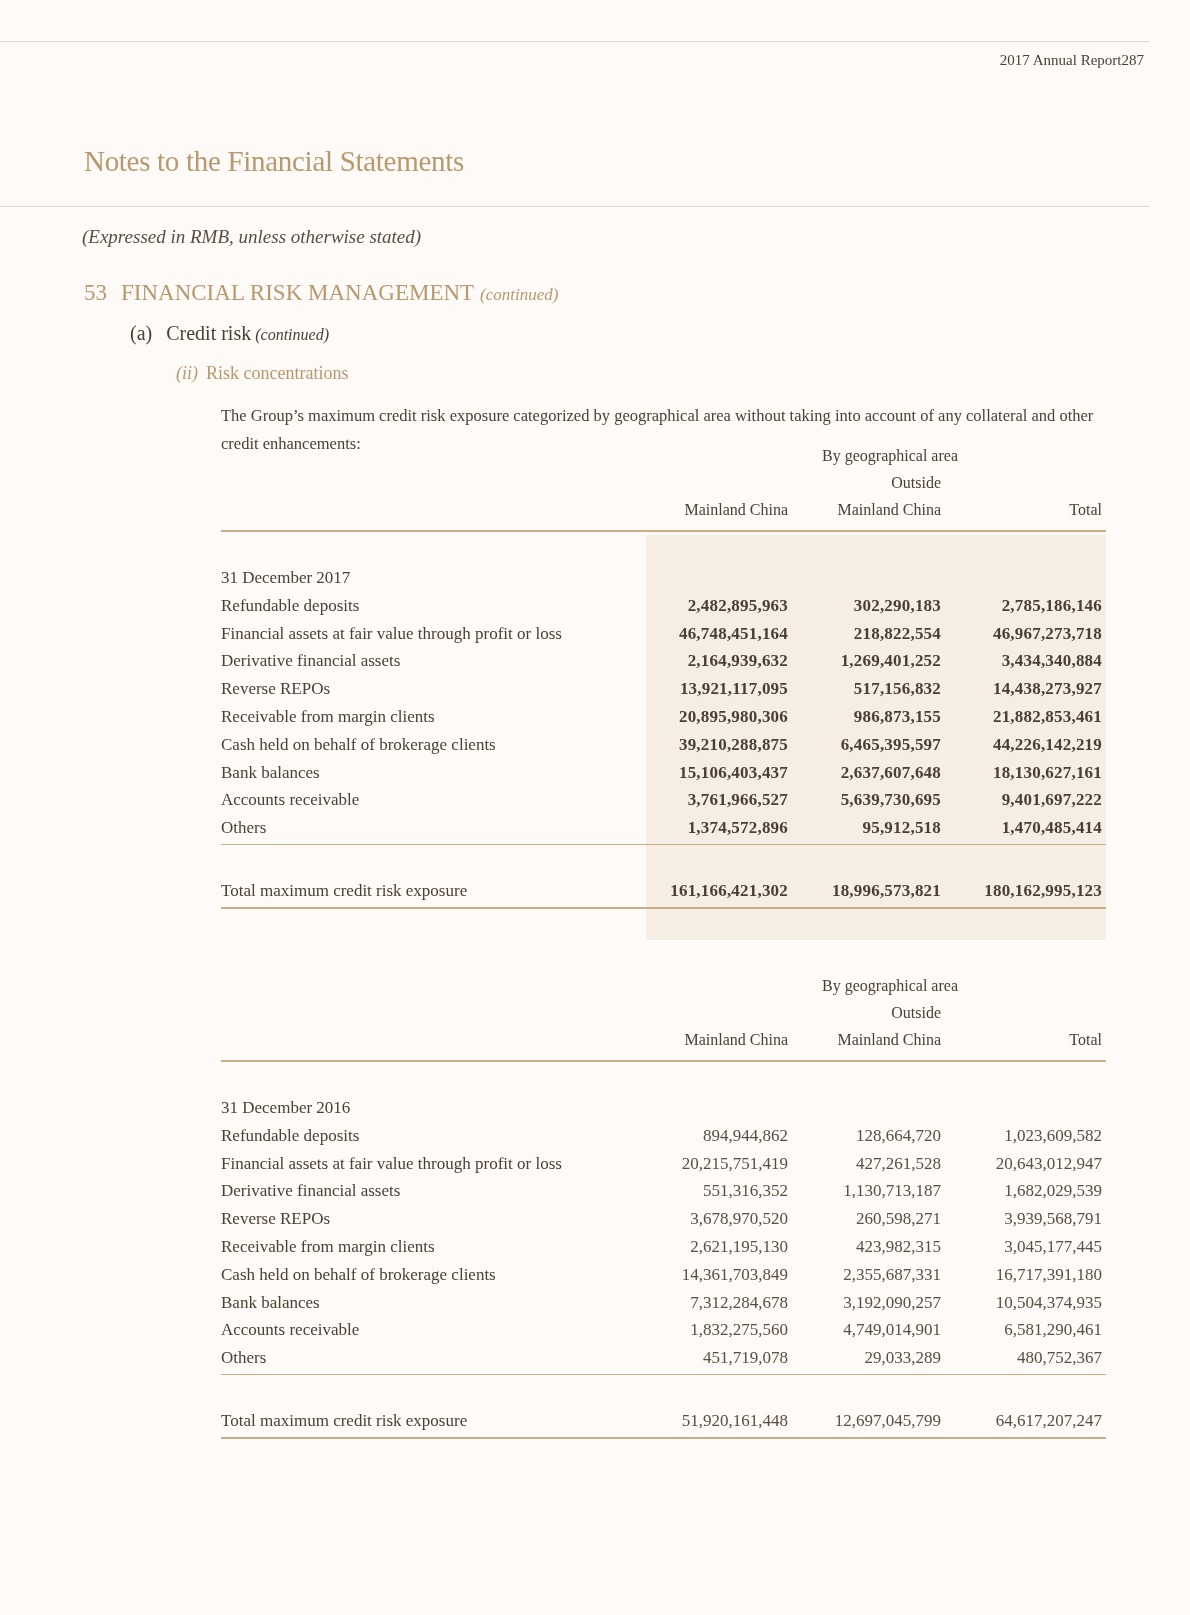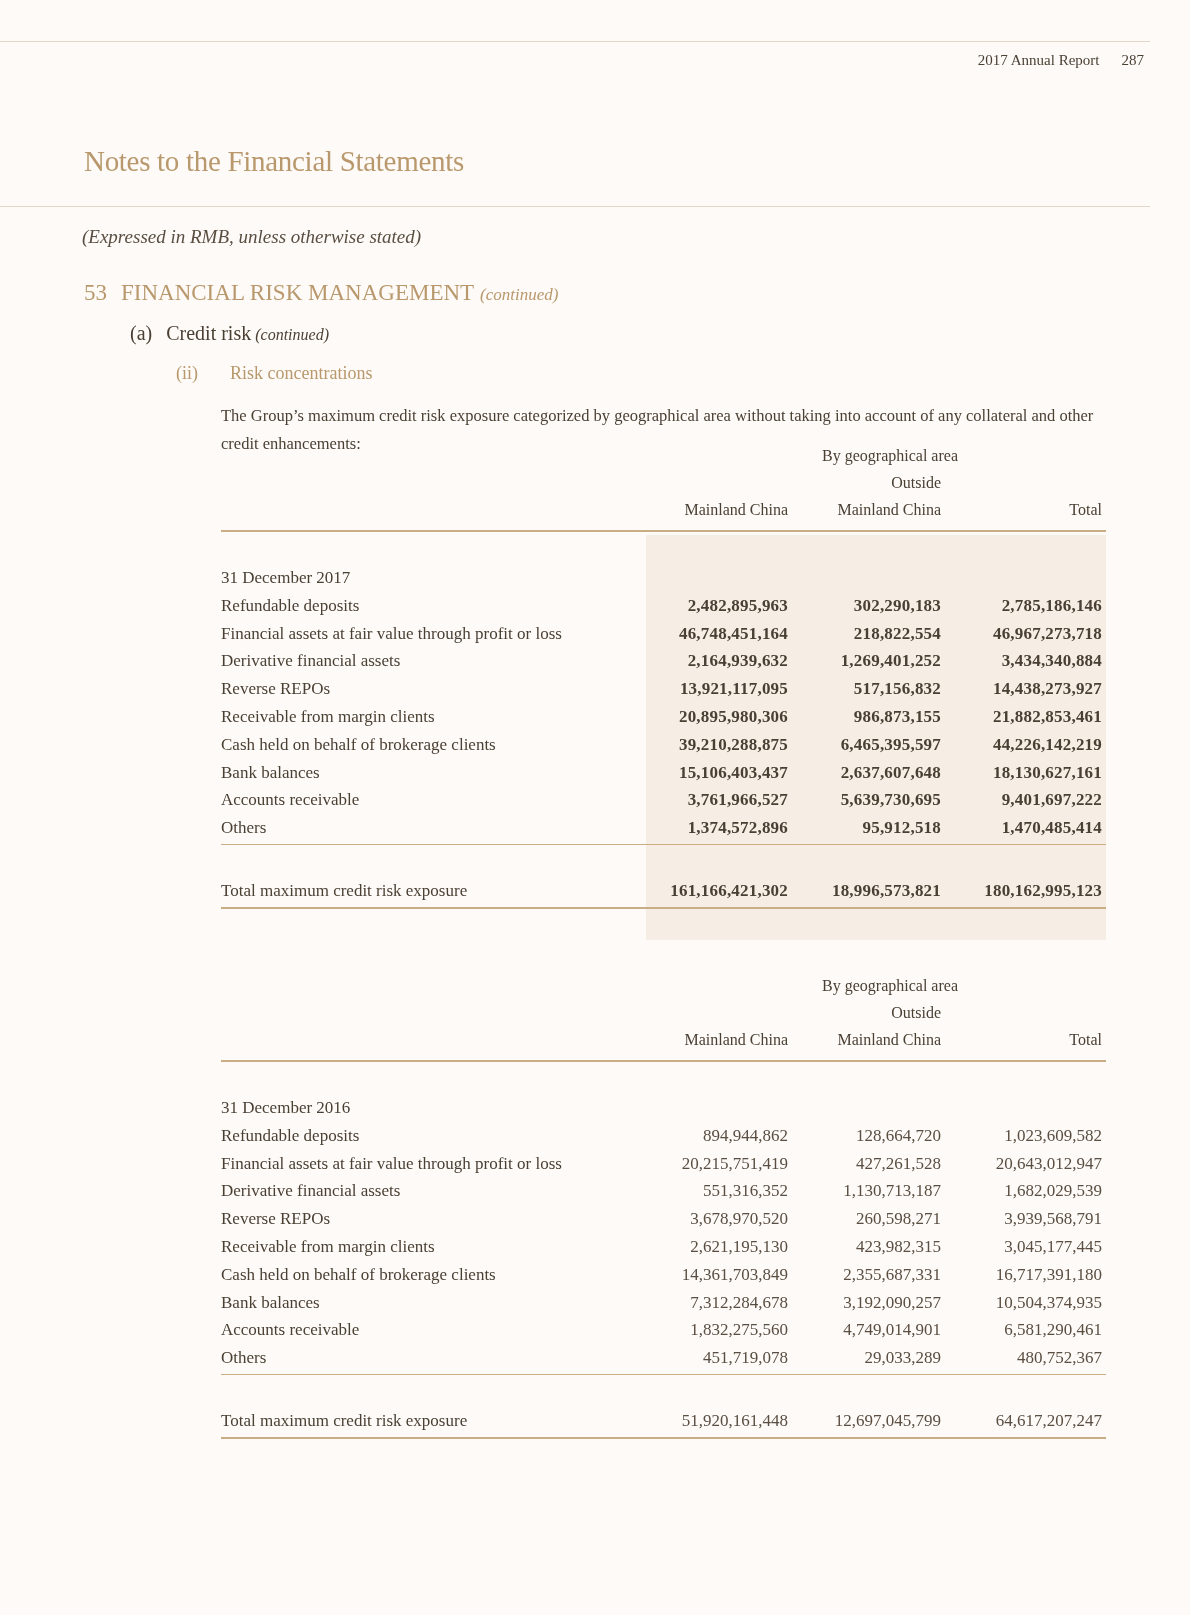--- a/index.html
+++ b/index.html
@@ -6,32 +6,32 @@
     body {
       width: 1190px; height: 1615px;
       background: #fdfaf7;
       font-family: "Liberation Serif", "DejaVu Serif", serif;
       color: #4a3f33;
       position: relative;
       overflow: hidden;
     }
     .top-rule { position: absolute; left: 0; top: 41px; width: 1150px; height: 1px; background: #e2d6c6; }
     .running-head { position: absolute; top: 52px; right: 46px; font-size: 15px; color: #4a3f33; }
-    .running-head .page-no { margin-left: 22px; }
+    .running-head .page-no { }
     .page-title { position: absolute; left: 84px; top: 145px; font-size: 29px; color: #b8986c; font-weight: normal; margin: 0; letter-spacing: -0.3px; }
     .title-rule { position: absolute; left: 0; top: 206px; width: 1150px; height: 1px; background: #e2d6c6; }
     .expressed { position: absolute; left: 82px; top: 226px; font-size: 19px; font-style: italic; color: #5a4e42; }
     .h1 { position: absolute; left: 84px; top: 280px; font-size: 23px; color: #b8986c; }
     .h1 .num { margin-right: 14px; }
     .h1 .cont { font-style: italic; font-size: 17px; margin-left: 6px; }
     .h2 { position: absolute; left: 130px; top: 322px; font-size: 20px; color: #4a3f33; }
     .h2 .num { margin-right: 14px; }
     .h2 .cont { font-style: italic; font-size: 16px; margin-left: 4px; }
     .h3 { position: absolute; left: 176px; top: 363px; font-size: 18px; color: #b8986c; }
-    .h3 .num { margin-right: 32px; }
+    .h3 .num { margin-right: 8px; font-style: italic; }
     .intro { position: absolute; left: 221px; top: 402px; width: 890px; font-size: 16.5px; line-height: 28px; color: #4a3f33; }
 
     .tbl { position: absolute; left: 221px; width: 885px; }
     .tbl .hdr-row { position: relative; height: 27px; font-size: 16px; }
     .tbl .hdr-row span { position: absolute; top: 0; white-space: nowrap; }
     .col1 { right: 318px; text-align: right; }
     .col2 { right: 165px; text-align: right; }
     .col3 { right: 4px; text-align: right; }
     .group-hdr { right: 148px; }
     .outside-hdr { right: 165px; }

